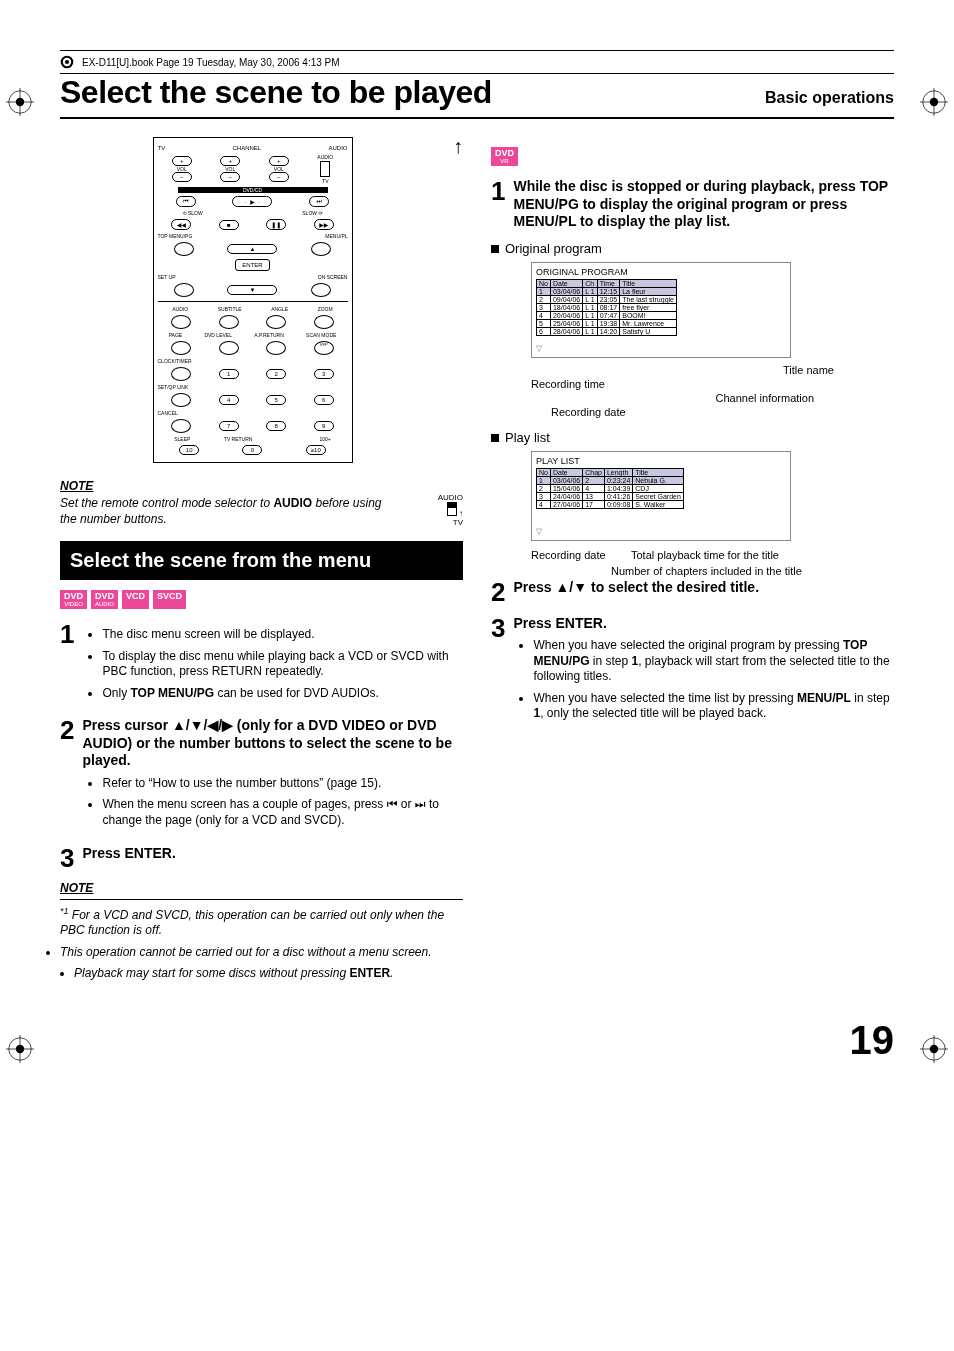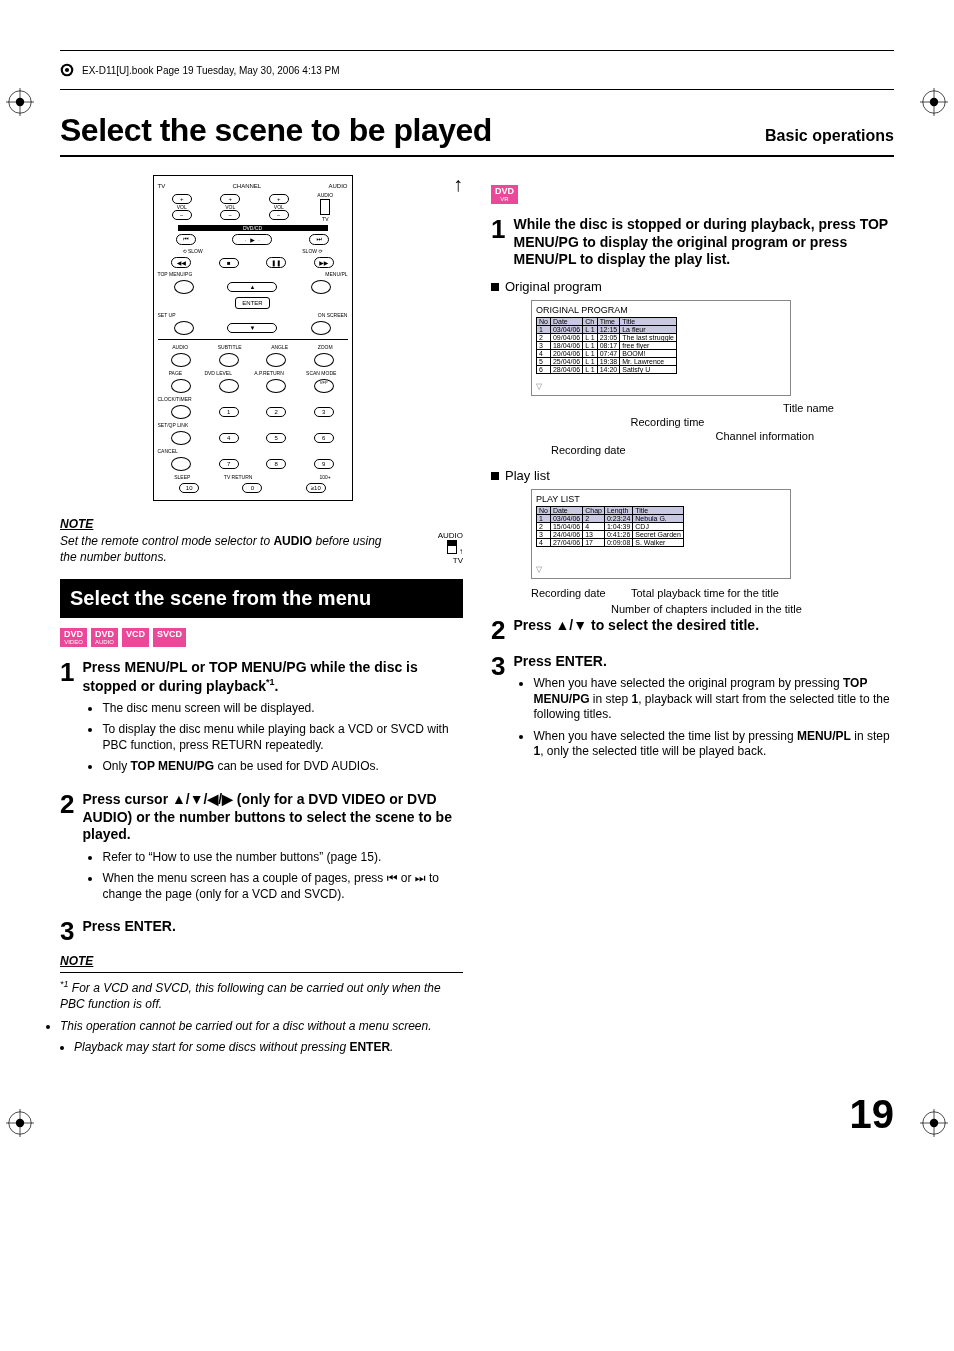--- a/index.html
+++ b/index.html
@@ -1,18 +1,18 @@
 <!DOCTYPE html>
 <html><head>
 <meta charset="utf-8">
 <style>
   * { box-sizing: border-box; margin: 0; padding: 0; }
   body { font-family: Arial, Helvetica, sans-serif; font-size: 13px; color: #000; background: #fff; width: 954px; margin: 0 auto; padding: 50px 60px 40px 60px; position: relative; }
   .regmark { position: absolute; width: 28px; height: 28px; }
-  .header-line { font-size: 10px; border-top: 0.5px solid #000; border-bottom: 0.5px solid #000; padding: 12px 0; margin-bottom: 22px; display: flex; align-items: center; gap: 8px; }
+  .header-line { font-size: 10px; border-top: 0.5px solid #000; border-bottom: 0.5px solid #000; padding: 4px 0; display: flex; align-items: center; gap: 8px; }
   .header-line .orb { width: 14px; height: 14px; }
   .title-row { display: flex; align-items: baseline; justify-content: space-between; border-bottom: 2px solid #000; padding-bottom: 6px; margin-bottom: 18px; }
   .title-row h1 { font-size: 32px; font-weight: bold; letter-spacing: -0.5px; font-family: "Arial Black", Arial, sans-serif;}
   .title-row .sec { font-size: 16px; font-weight: bold; }
   .cols { display: flex; gap: 28px; }
   .col { flex: 1; min-width: 0; }
   .remote-box { border: 1px solid #000; width: 200px; margin: 0 auto 10px auto; font-size: 7px; padding: 4px; }
   .remote-row { display:flex; justify-content:space-around; align-items:center; margin:3px 0;}
   .rbtn { border:1px solid #000; border-radius:8px; padding:1px 3px; font-size:6px; min-width:20px; text-align:center;}
   .rbtn.round { width:14px; height:14px; border-radius:50%; padding:0;}
@@ -237,21 +237,20 @@
   <div class="badge-row">
     <span class="badge"><span>DVD</span><span class="sub">VIDEO</span></span>
     <span class="badge"><span>DVD</span><span class="sub">AUDIO</span></span>
     <span class="badge">VCD</span>
     <span class="badge">SVCD</span>
   </div>
 
   <div class="step">
     <div class="num">1</div>
     <div class="body">
-      <div class="lead"><span>Press MENU/PL or TOP MENU/PG while the disc is stopped or during playback</span><span class="sup">*1</span><span>.</span></div>
       <ul class="bul">
         <li>The disc menu screen will be displayed.</li>
         <li>To display the disc menu while playing back a VCD or SVCD with PBC function, press RETURN repeatedly.</li>
         <li><span>Only </span><strong>TOP MENU/PG</strong><span> can be used for DVD AUDIOs.</span></li>
       </ul>
     </div>
   </div>
 
   <div class="step">
     <div class="num">2</div>
@@ -267,21 +266,21 @@
   <div class="step">
     <div class="num">3</div>
     <div class="body">
           <div class="lead">Press ENTER.</div>
         </div>
   </div>
 
   <div class="note-h">NOTE</div>
   <hr class="hr-thin">
   <ul class="bul notes-list" style="list-style:none;margin-left:0;">
-    <li><span class="sup" style="font-style:italic;">*1</span><span> For a VCD and SVCD, this following can be carried out only when the PBC function is off.</span></li>
+    <li><span class="sup" style="font-style:italic;">*1</span><span> For a VCD and SVCD, this operation can be carried out only when the PBC function is off.</span></li>
     <li style="list-style:disc;">This operation cannot be carried out for a disc without a menu screen.</li>
     <li style="list-style:disc;margin-left:14px;"><span>Playback may start for some discs without pressing </span><strong style="font-style:normal;">ENTER</strong><span>.</span></li>
   </ul>
 
 </div>
 
 <div class="col">
 
   <div class="badge-row">
     <span class="badge"><span>DVD</span><span class="sub">VR</span></span>
@@ -348,21 +347,21 @@
               <td>L 1</td>
               <td>14:20</td>
               <td>Satisfy U</td>
             </tr>
     </tbody>
         </table>
     <div style="color:#888;margin-top:8px;">▽</div>
   </div>
   <div class="annot">
     <div style="text-align:right;padding-right:60px;">Title name</div>
-    <div style="text-align:center;padding-right:90px;">Recording time</div>
+    <div style="text-align:left;padding-right:90px;">Recording time</div>
     <div style="text-align:right;padding-right:80px;">Channel information</div>
     <div style="padding-left:20px;">Recording date</div>
   </div>
 
   <div style="margin:12px 0 4px 0;"><span class="sq"></span><span>Play list</span></div>
 
   <div class="table-wrap">
     <div class="tbl-title">PLAY LIST</div>
     <table class="mini">
       <tbody>

